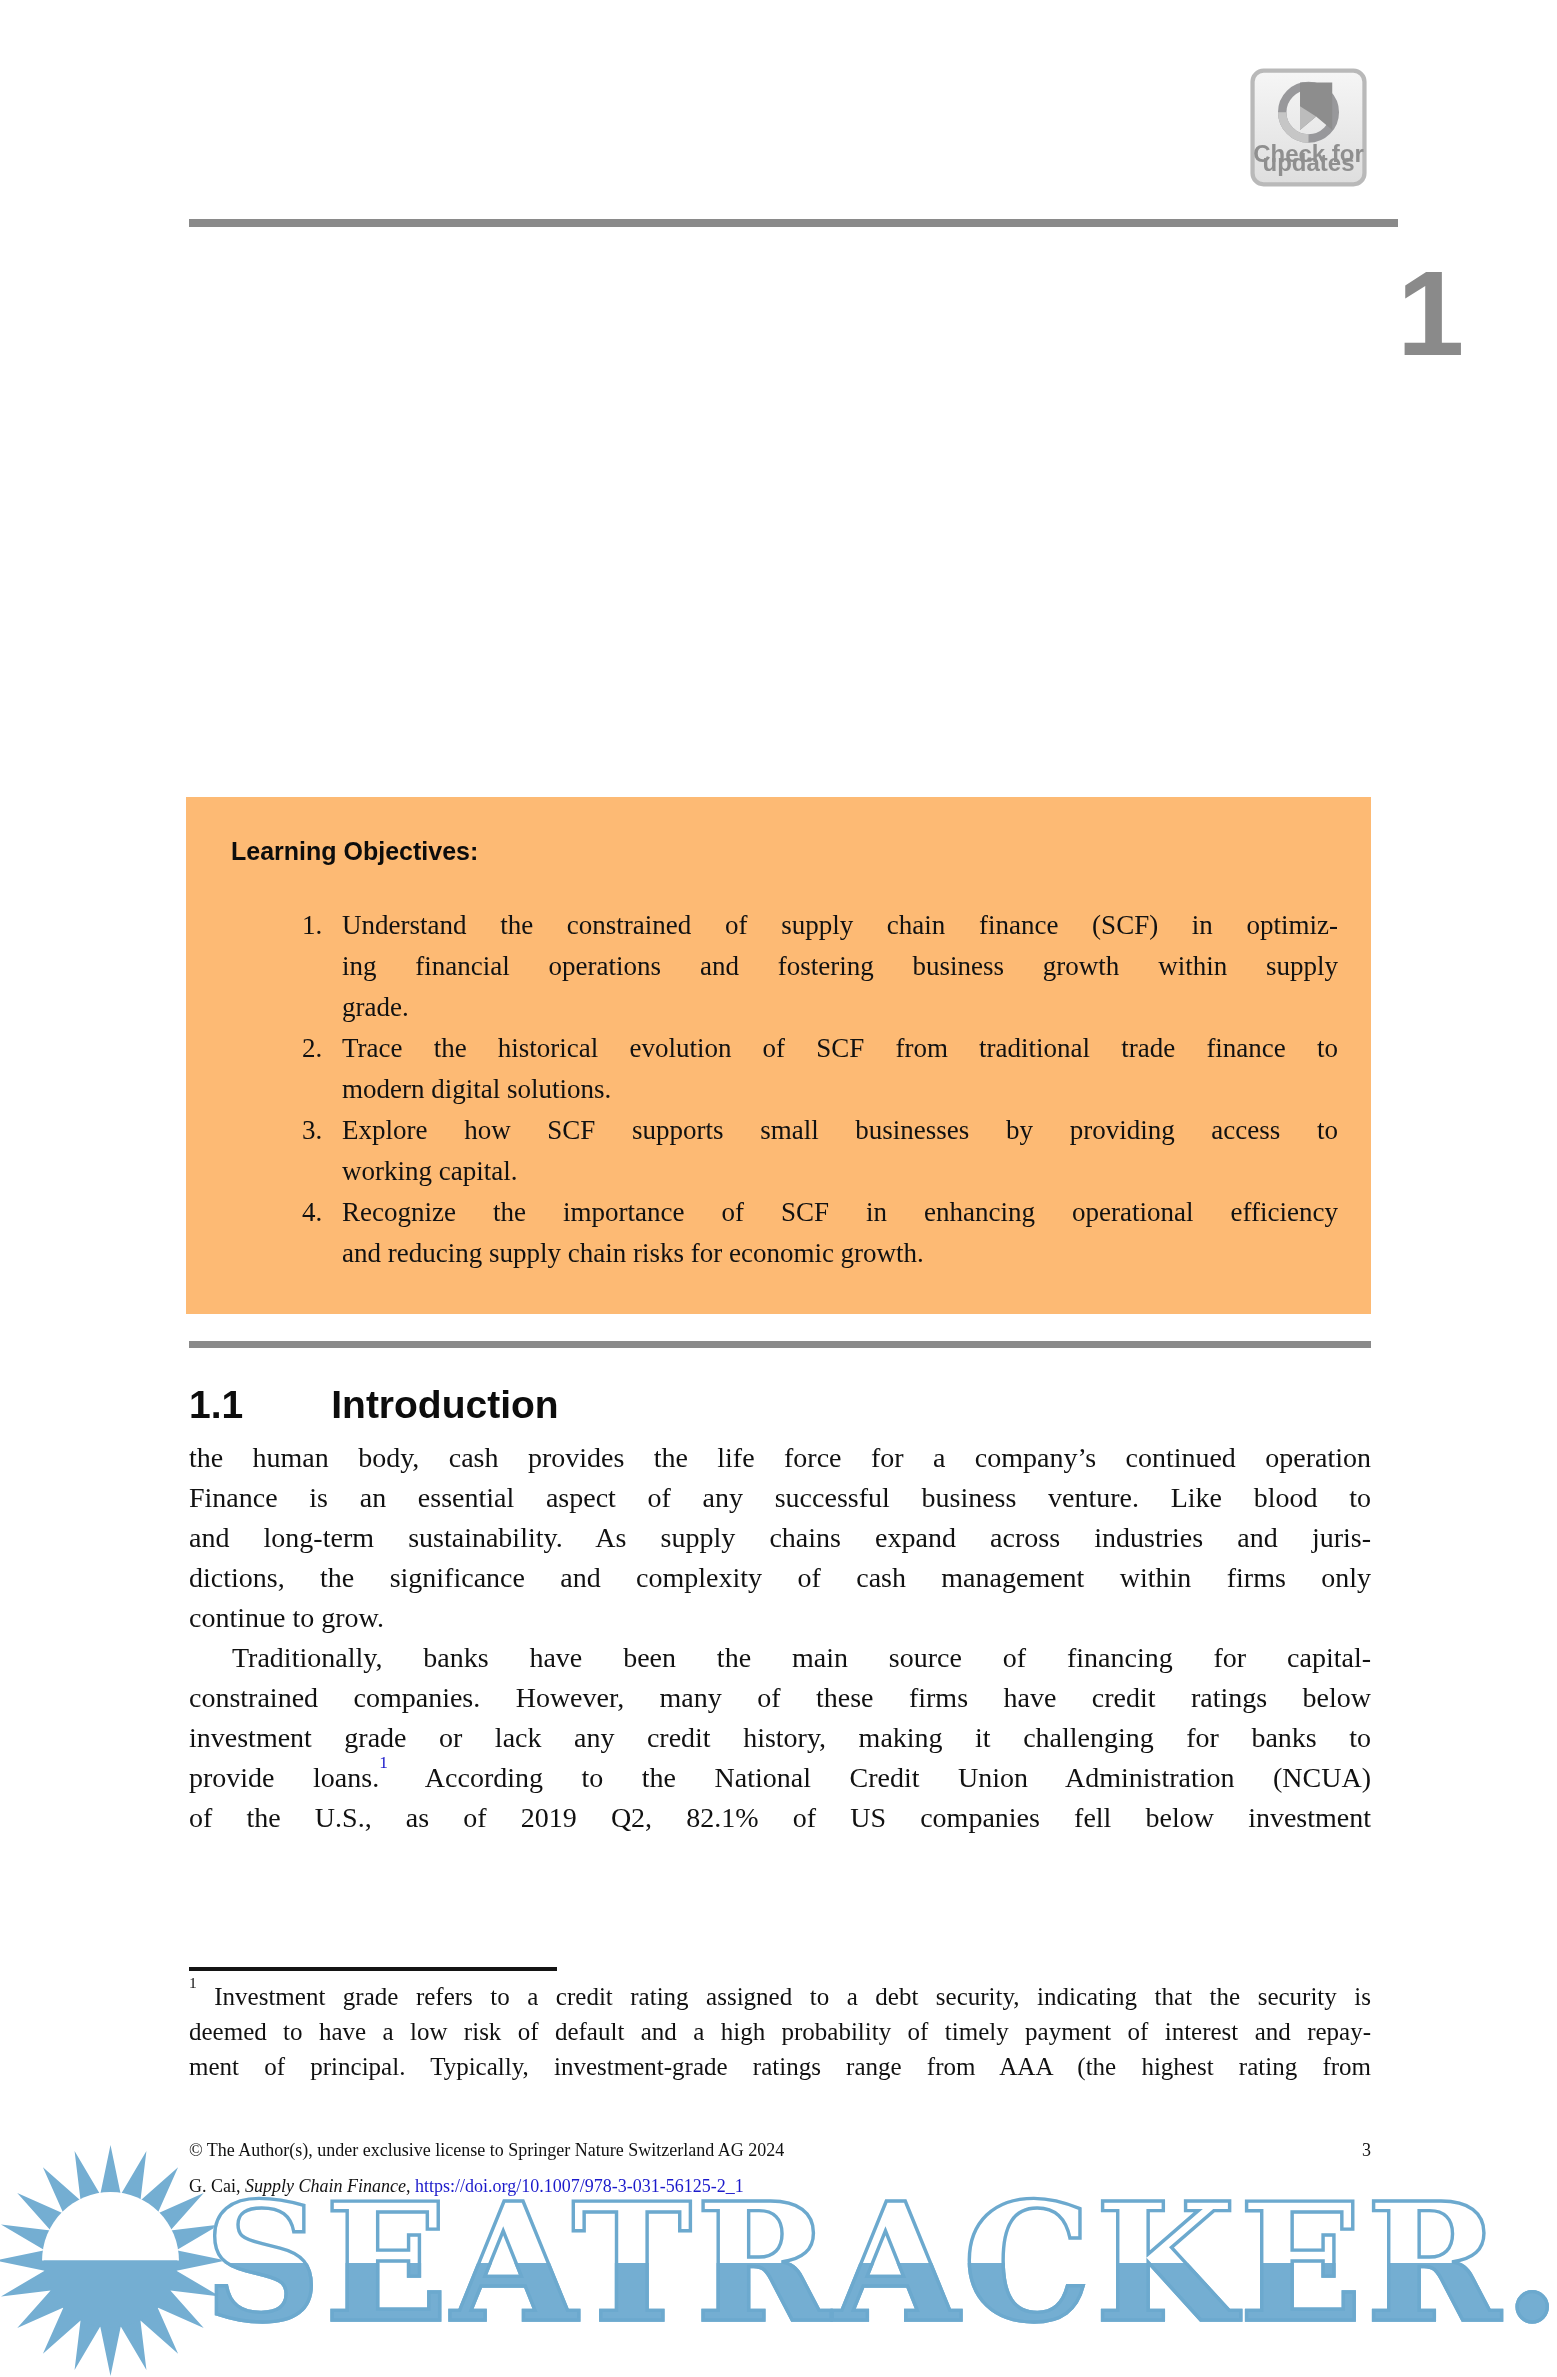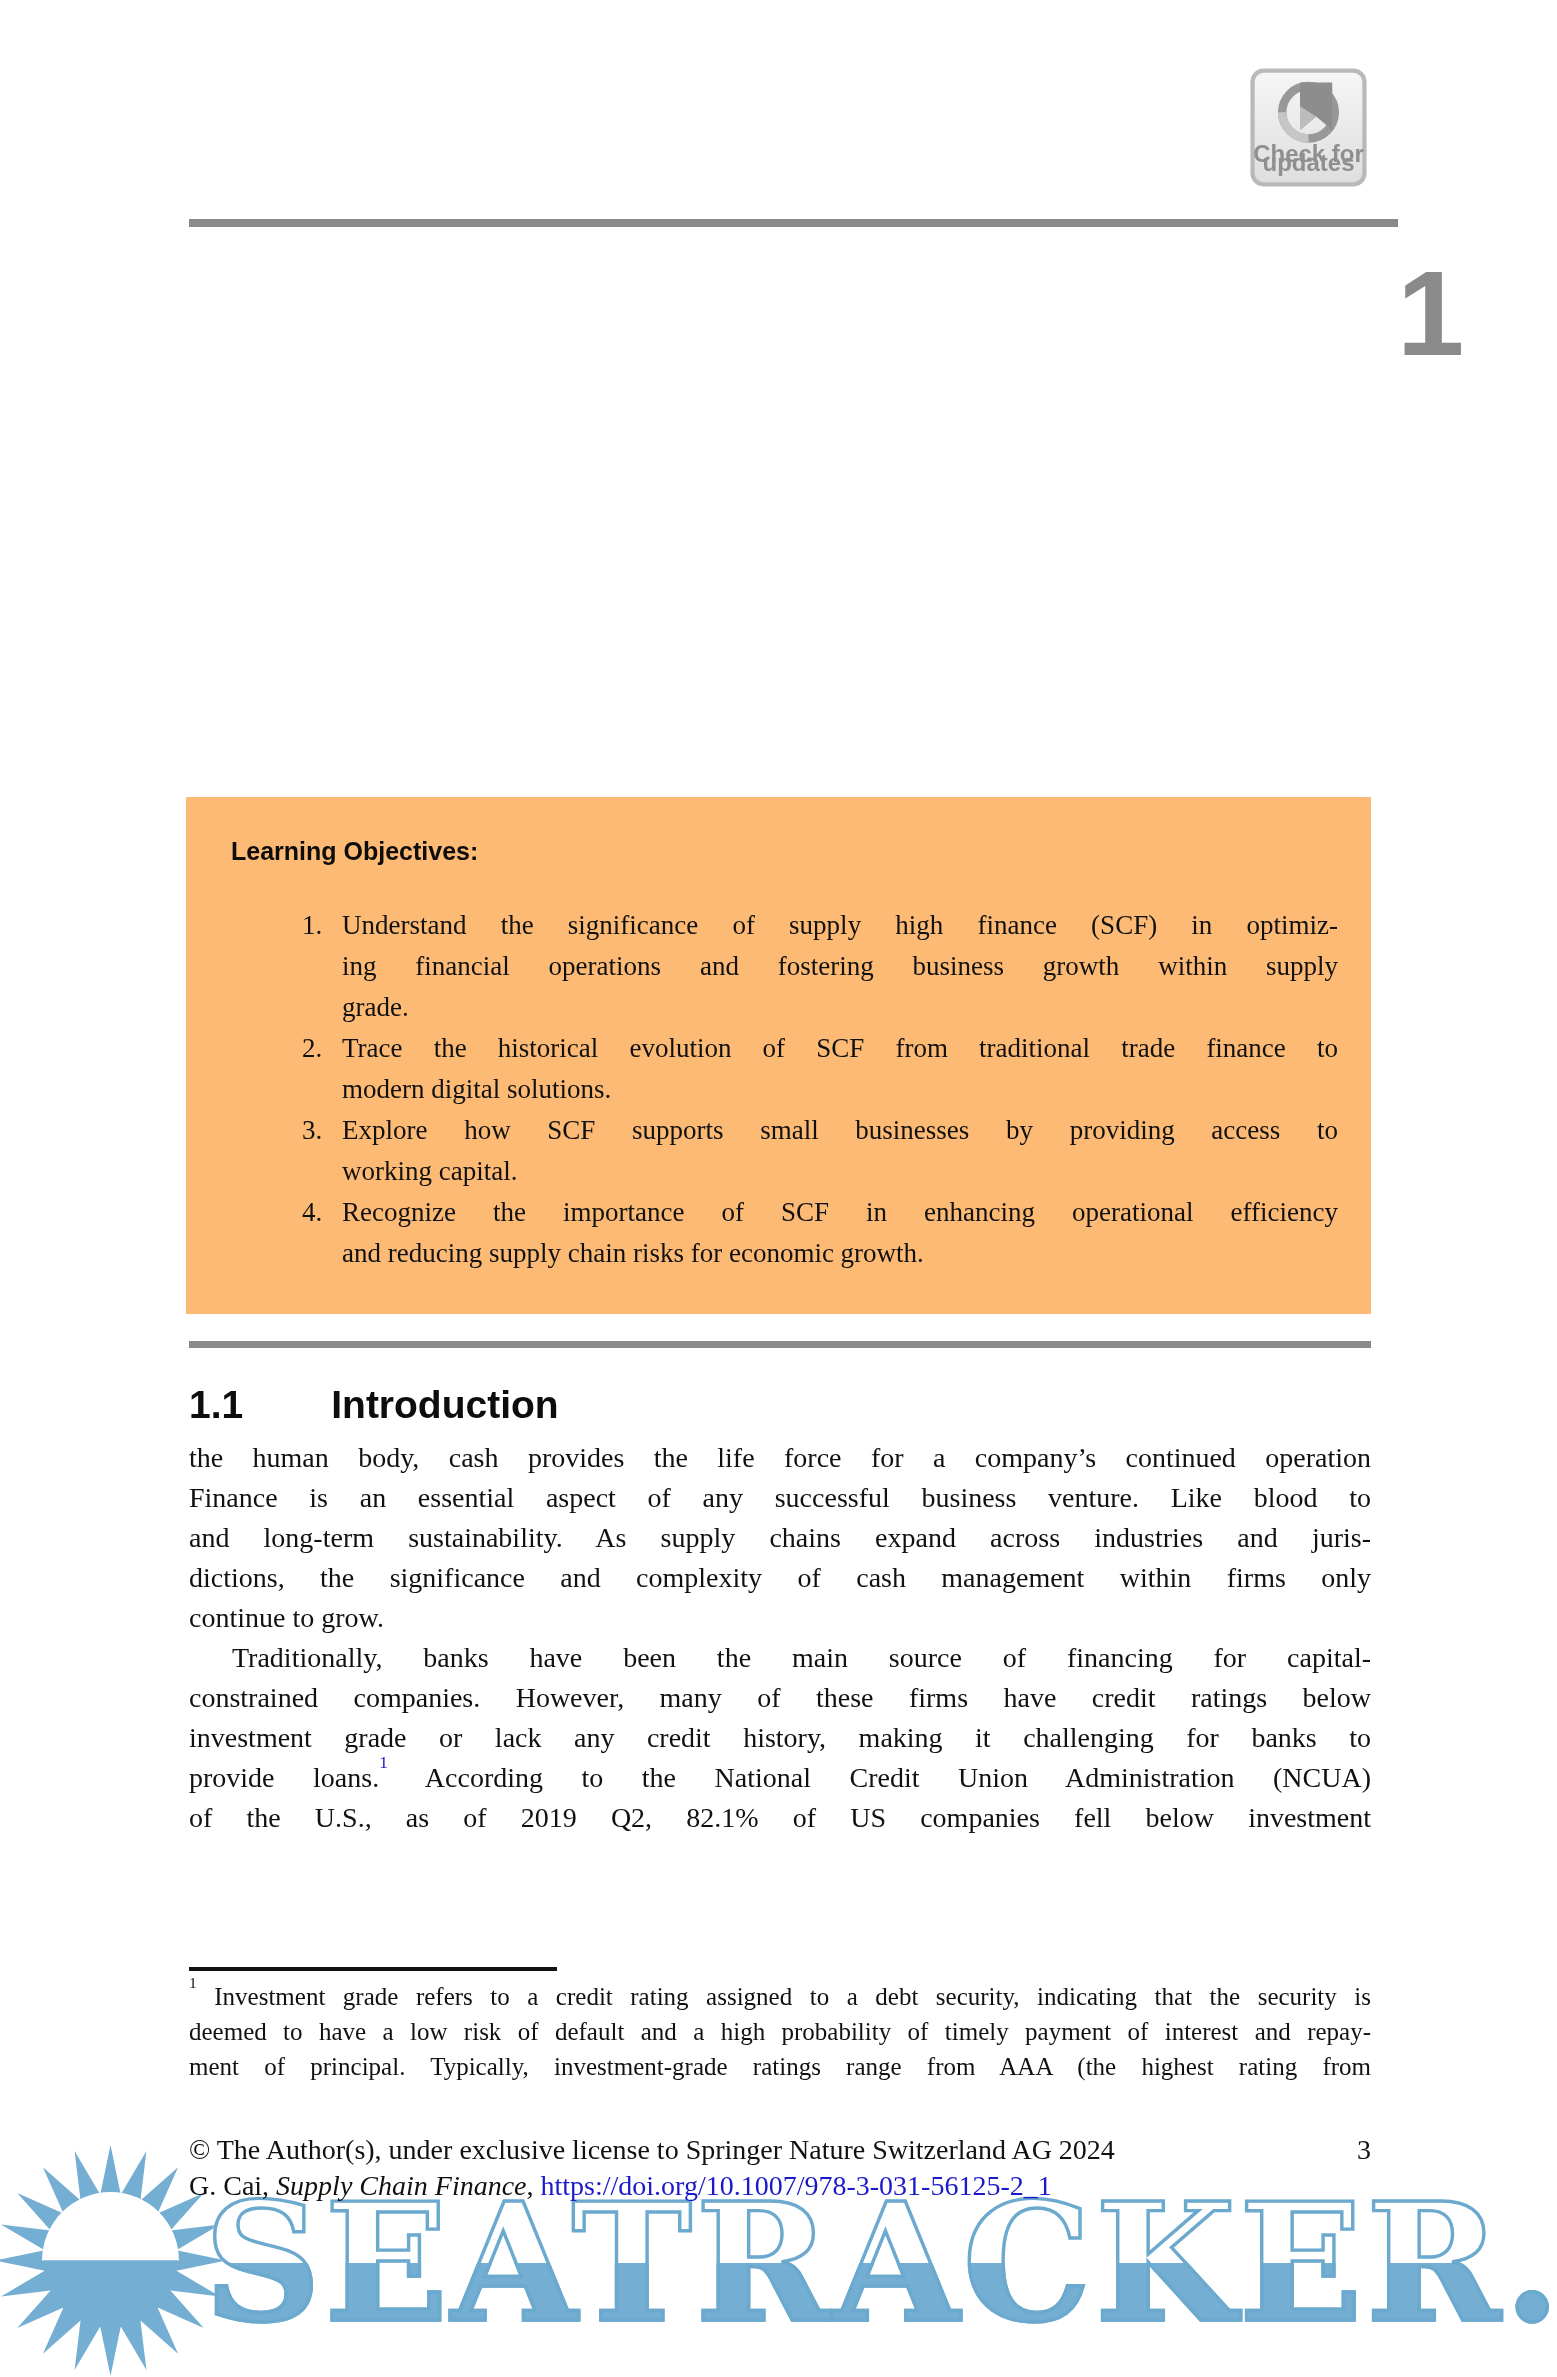--- a/index.html
+++ b/index.html
@@ -39,21 +39,21 @@
   
   .sec-heading{position:absolute; left:189px; top:1357px;
     font-family:"Liberation Sans", sans-serif; font-weight:bold; font-size:39px; line-height:48px; color:#0d0d0d;margin-top:24px;}
   .sec-title{margin-left:88px;}
   .body-text{position:absolute; left:189px; top:1438px; width:1182px; font-size:28px; line-height:40px;}
   .ref{font-size:0.62em; position:relative; top:-0.5em; line-height:0;}
   .blue{color:#1b1acb;}
   
   .footnote{position:absolute; left:189px; top:1979px; width:1182px; font-size:25px; line-height:35px;}
   
-  .copyright{position:absolute; left:189px; top:2132px; width:1182px; font-size:28px; line-height:36px; z-index:2;}
+  .copyright{position:absolute; left:189px; top:2132px; width:1182px; font-size:18px; line-height:36px; z-index:2;}
   .cr-line1{position:relative;}
   .cr-page-num{position:absolute; right:0; top:0;}
   .italic{font-style:italic;}
   .doi-link{color:#1b1acb; text-decoration:none; cursor:pointer;}
   
   .watermark{position:absolute; left:0; top:0; width:1557px; height:2377px; z-index:1; pointer-events:none;}
   .wm-text{position:absolute; left:204px; top:2170px; height:187px; line-height:187px; white-space:nowrap;
     font-family:"DejaVu Serif", serif; font-weight:bold; font-size:162px; letter-spacing:3.4px;
     background:linear-gradient(to bottom,#ffffff 0%,#ffffff 49.5%,#74aed2 49.5%,#74aed2 100%);
     -webkit-background-clip:text; background-clip:text; color:transparent;
@@ -94,21 +94,21 @@
 
   <div class="rule-top"></div>
   <div class="chapter-number">1</div>
 
   <div class="obj-box">
     <div class="obj-heading">Learning Objectives:</div>
     <div class="obj-list">
         <div class="obj-item">
           <span class="obj-num">1.</span>
           <div>
-            <div class="jline">Understand the significance of supply high finance (SCF) in optimiz-</div>
+            <div class="jline">Understand the constrained of supply chain finance (SCF) in optimiz-</div>
             <div class="jline">ing financial operations and fostering business growth within supply</div>
             <div class="jline jl-left">grade.</div>
           </div>
         </div>
         <div class="obj-item">
           <span class="obj-num">2.</span>
           <div>
             <div class="jline">Trace the historical evolution of SCF from traditional trade finance to</div>
             <div class="jline jl-left">modern digital solutions.</div>
           </div>

